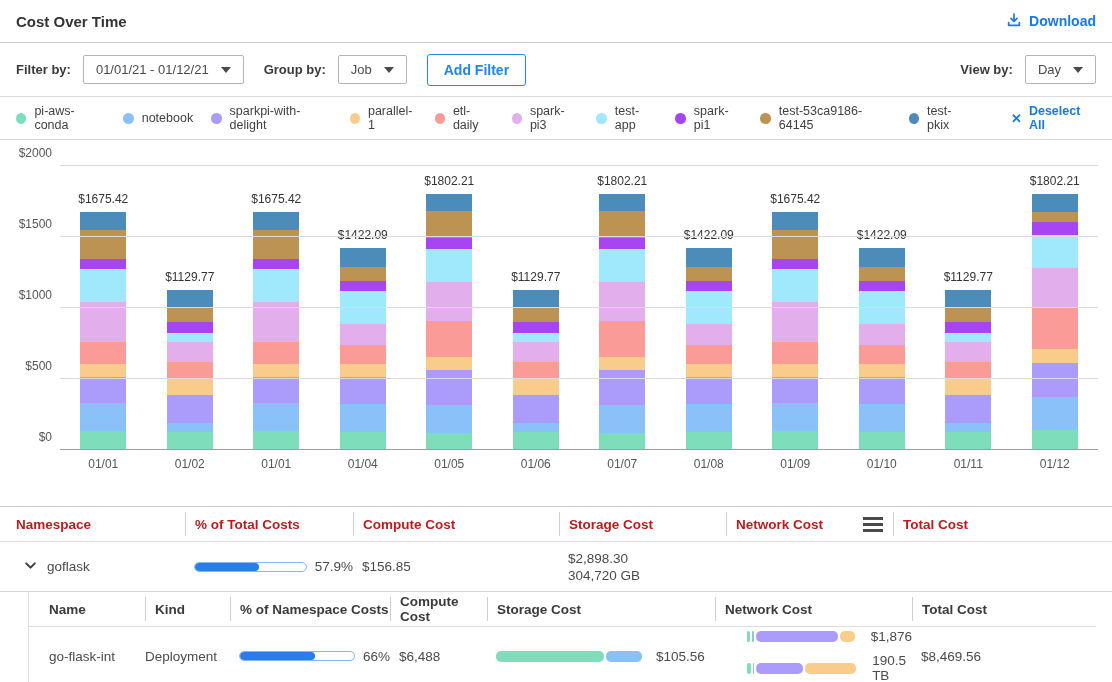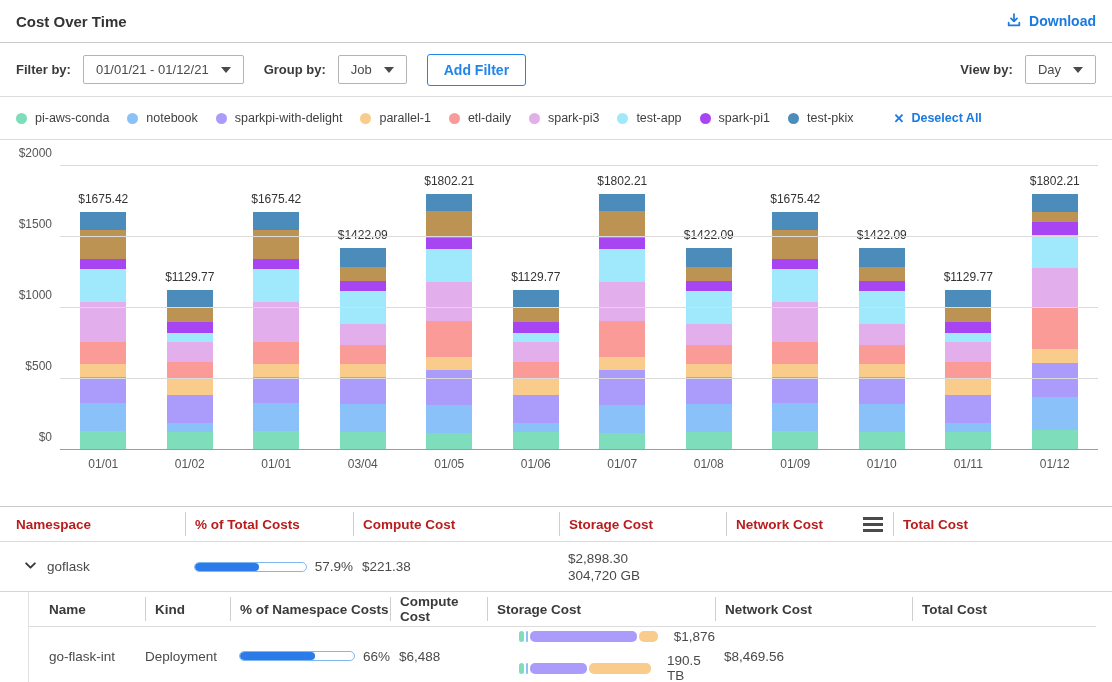--- a/index.html
+++ b/index.html
@@ -156,20 +156,24 @@
       </div>
       <div class="legend-item">
         <span class="legend-dot" style="background: rgb(160, 233, 253);"></span>
         <span>test-app</span>
       </div>
       <div class="legend-item">
         <span class="legend-dot" style="background: rgb(168, 69, 242);"></span>
         <span>spark-pi1</span>
       </div>
       <div class="legend-item">
+        <span class="legend-dot" style="background: rgb(188, 147, 83);"></span>
+        <span>test-53ca9186-64145</span>
+      </div>
+      <div class="legend-item">
         <span class="legend-dot" style="background: rgb(76, 140, 186);"></span>
         <span>test-pkix</span>
       </div>
     </div>
   <div class="deselect-all">
     <span class="x-glyph">✕</span>
     <span>Deselect All</span>
   </div>
 </div>
 
@@ -365,21 +369,21 @@
       <div class="ytick" style="bottom: 142px;">$1000</div>
       <div class="gridline" style="bottom: 213px;"></div>
       <div class="ytick" style="bottom: 213px;">$1500</div>
       <div class="gridline" style="bottom: 284px;"></div>
       <div class="ytick" style="bottom: 284px;">$2000</div>
     </div>
   <div class="xlabels-row" id="xlabels-row">
       <div class="xlabel">01/01</div>
       <div class="xlabel">01/02</div>
       <div class="xlabel">01/01</div>
-      <div class="xlabel">03/04</div>
+      <div class="xlabel">01/04</div>
       <div class="xlabel">01/05</div>
       <div class="xlabel">01/06</div>
       <div class="xlabel">01/07</div>
       <div class="xlabel">01/08</div>
       <div class="xlabel">01/09</div>
       <div class="xlabel">01/10</div>
       <div class="xlabel">01/11</div>
       <div class="xlabel">01/12</div>
     </div>
 </div>
@@ -409,21 +413,21 @@
           </svg>
       </span>
       <span>goflask</span>
     </div>
     <div class="pct-cell">
       <div class="progress">
         <div class="progress-fill" id="main-progress" style="width: 57.9%;"></div>
       </div>
       <span>57.9%</span>
     </div>
-    <div class="cell">$221.38</div>
+    <div class="cell">$156.85</div>
     <div class="cell net-cell">
       <div>$2,898.30</div>
       <div>304,720 GB</div>
     </div>
   </div>
 
   <div class="sub-table">
     <div class="s-header">
       <div class="hcell">Name</div>
       <div class="hcell">Kind</div>
@@ -437,20 +441,27 @@
     <div class="s-row">
       <div class="cell0">go-flask-int</div>
       <div>Deployment</div>
       <div class="pct-cell">
         <div class="progress">
           <div class="progress-fill" id="sub-progress" style="width: 66%;"></div>
         </div>
         <span>66%</span>
       </div>
       <div class="cell">$6,488</div>
+      <div class="minibar-cell">
+        <div class="minibar" id="storage-bar" style="width:148px">
+            <div class="seg" style="width: calc(74% - 2px); background: rgb(126, 221, 187);"></div>
+            <div class="seg" style="width: calc(26% - 2px); background: rgb(138, 193, 248);"></div>
+          </div>
+        <span>$105.56</span>
+      </div>
       <div class="stackpair net-left-pad">
         <div class="stackline">
           <div class="minibar" id="net-cost-bar" style="width:152px">
               <div class="seg" style="width: calc(5% - 2px); background: rgb(126, 221, 187);"></div>
               <div class="seg" style="width: calc(3% - 2px); background: rgb(138, 193, 248);"></div>
               <div class="seg" style="width: calc(77% - 2px); background: rgb(171, 155, 250);"></div>
               <div class="seg" style="width: calc(15% - 2px); background: rgb(249, 204, 140);"></div>
             </div>
           <span>$1,876</span>
         </div>

